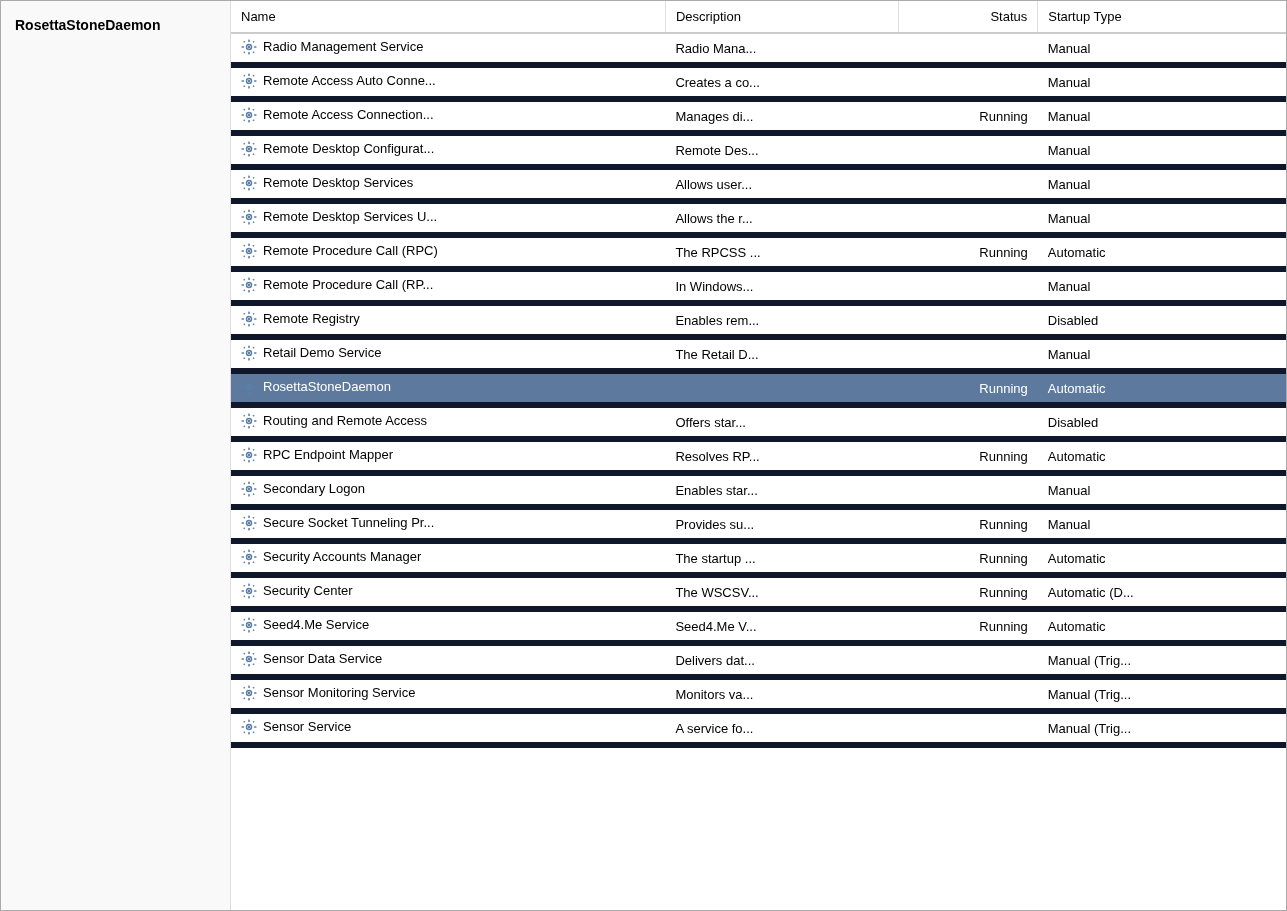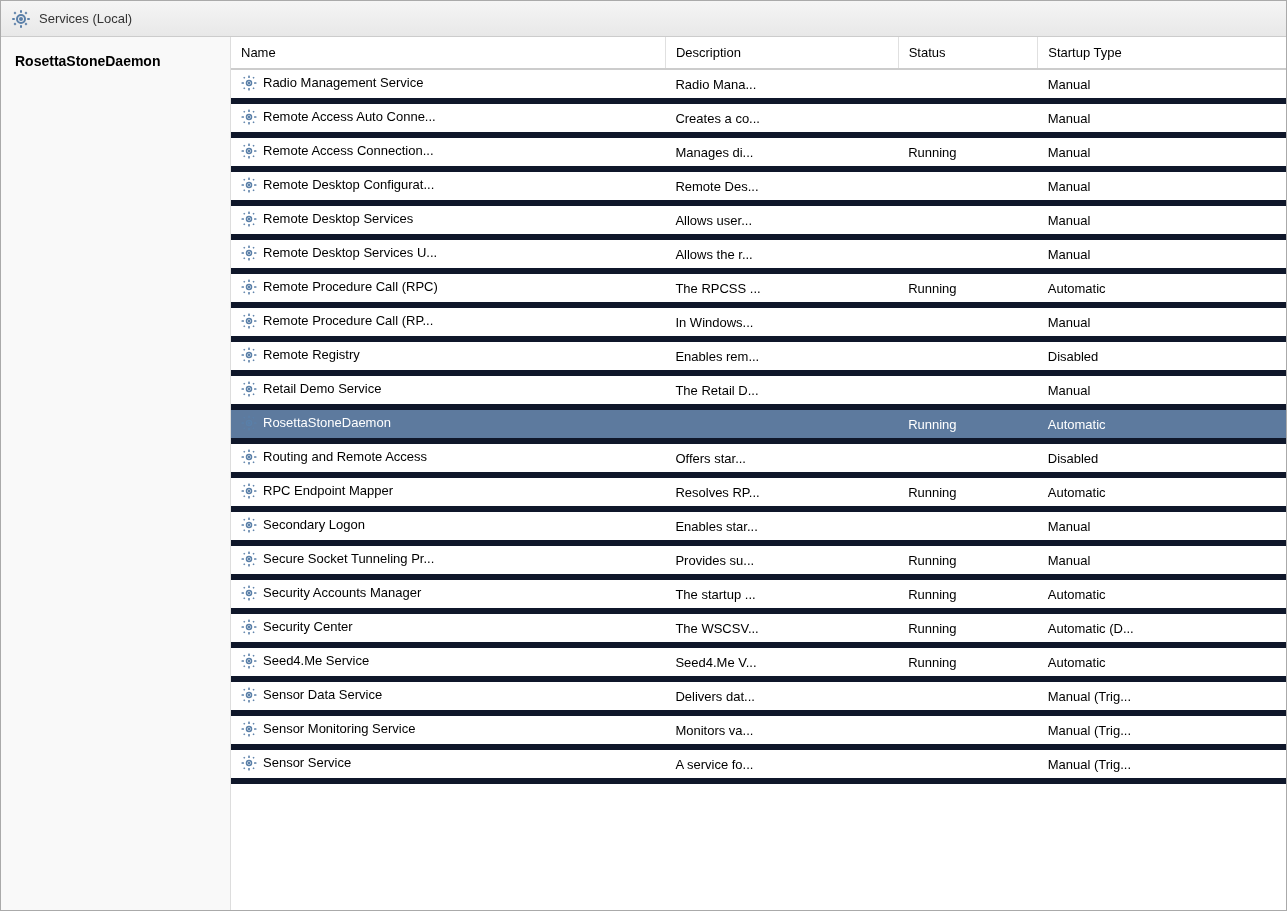--- a/index.html
+++ b/index.html
@@ -109,49 +109,32 @@
     tbody td {
       padding: 5px 10px;
       font-size: 13px;
       color: #000;
       white-space: nowrap;
       overflow: hidden;
       text-overflow: ellipsis;
     }
     .col-name { width: 280px; }
     .col-desc { width: 150px; }
-    .col-status { width: 90px; }
+    .col-status { width: 90px; text-align: right; }
     .col-startup { width: 160px; }
     
     .gear-svg {
       width: 16px;
       height: 16px;
     }
   </style>
 </head>
 <body>
 
 <div class="window">
-  <div class="title-bar">
-    <div class="title-bar-icon">
-      <svg width="18" height="18" viewBox="0 0 18 18">
-        <circle cx="9" cy="9" r="4" fill="none" stroke="#5a7fa8" stroke-width="2"></circle>
-        <circle cx="9" cy="9" r="2" fill="#5a7fa8"></circle>
-        <rect x="8" y="0" width="2" height="3" fill="#5a7fa8" rx="1"></rect>
-        <rect x="8" y="15" width="2" height="3" fill="#5a7fa8" rx="1"></rect>
-        <rect x="0" y="8" width="3" height="2" fill="#5a7fa8" rx="1"></rect>
-        <rect x="15" y="8" width="3" height="2" fill="#5a7fa8" rx="1"></rect>
-        <rect x="2" y="2" width="2" height="2" fill="#5a7fa8" transform="rotate(45 3 3)"></rect>
-        <rect x="13" y="13" width="2" height="2" fill="#5a7fa8" transform="rotate(45 14 14)"></rect>
-        <rect x="13" y="2" width="2" height="2" fill="#5a7fa8" transform="rotate(45 14 3)"></rect>
-        <rect x="2" y="13" width="2" height="2" fill="#5a7fa8" transform="rotate(45 3 14)"></rect>
-      </svg>
-    </div>
-    <span class="title-bar-text">Services (Local)</span>
-  </div>
 
   <div class="content">
     <div class="left-panel">
       <div class="service-title">RosettaStoneDaemon</div>
     </div>
 
     <div class="right-panel">
       <table>
         <thead>
           <tr>

